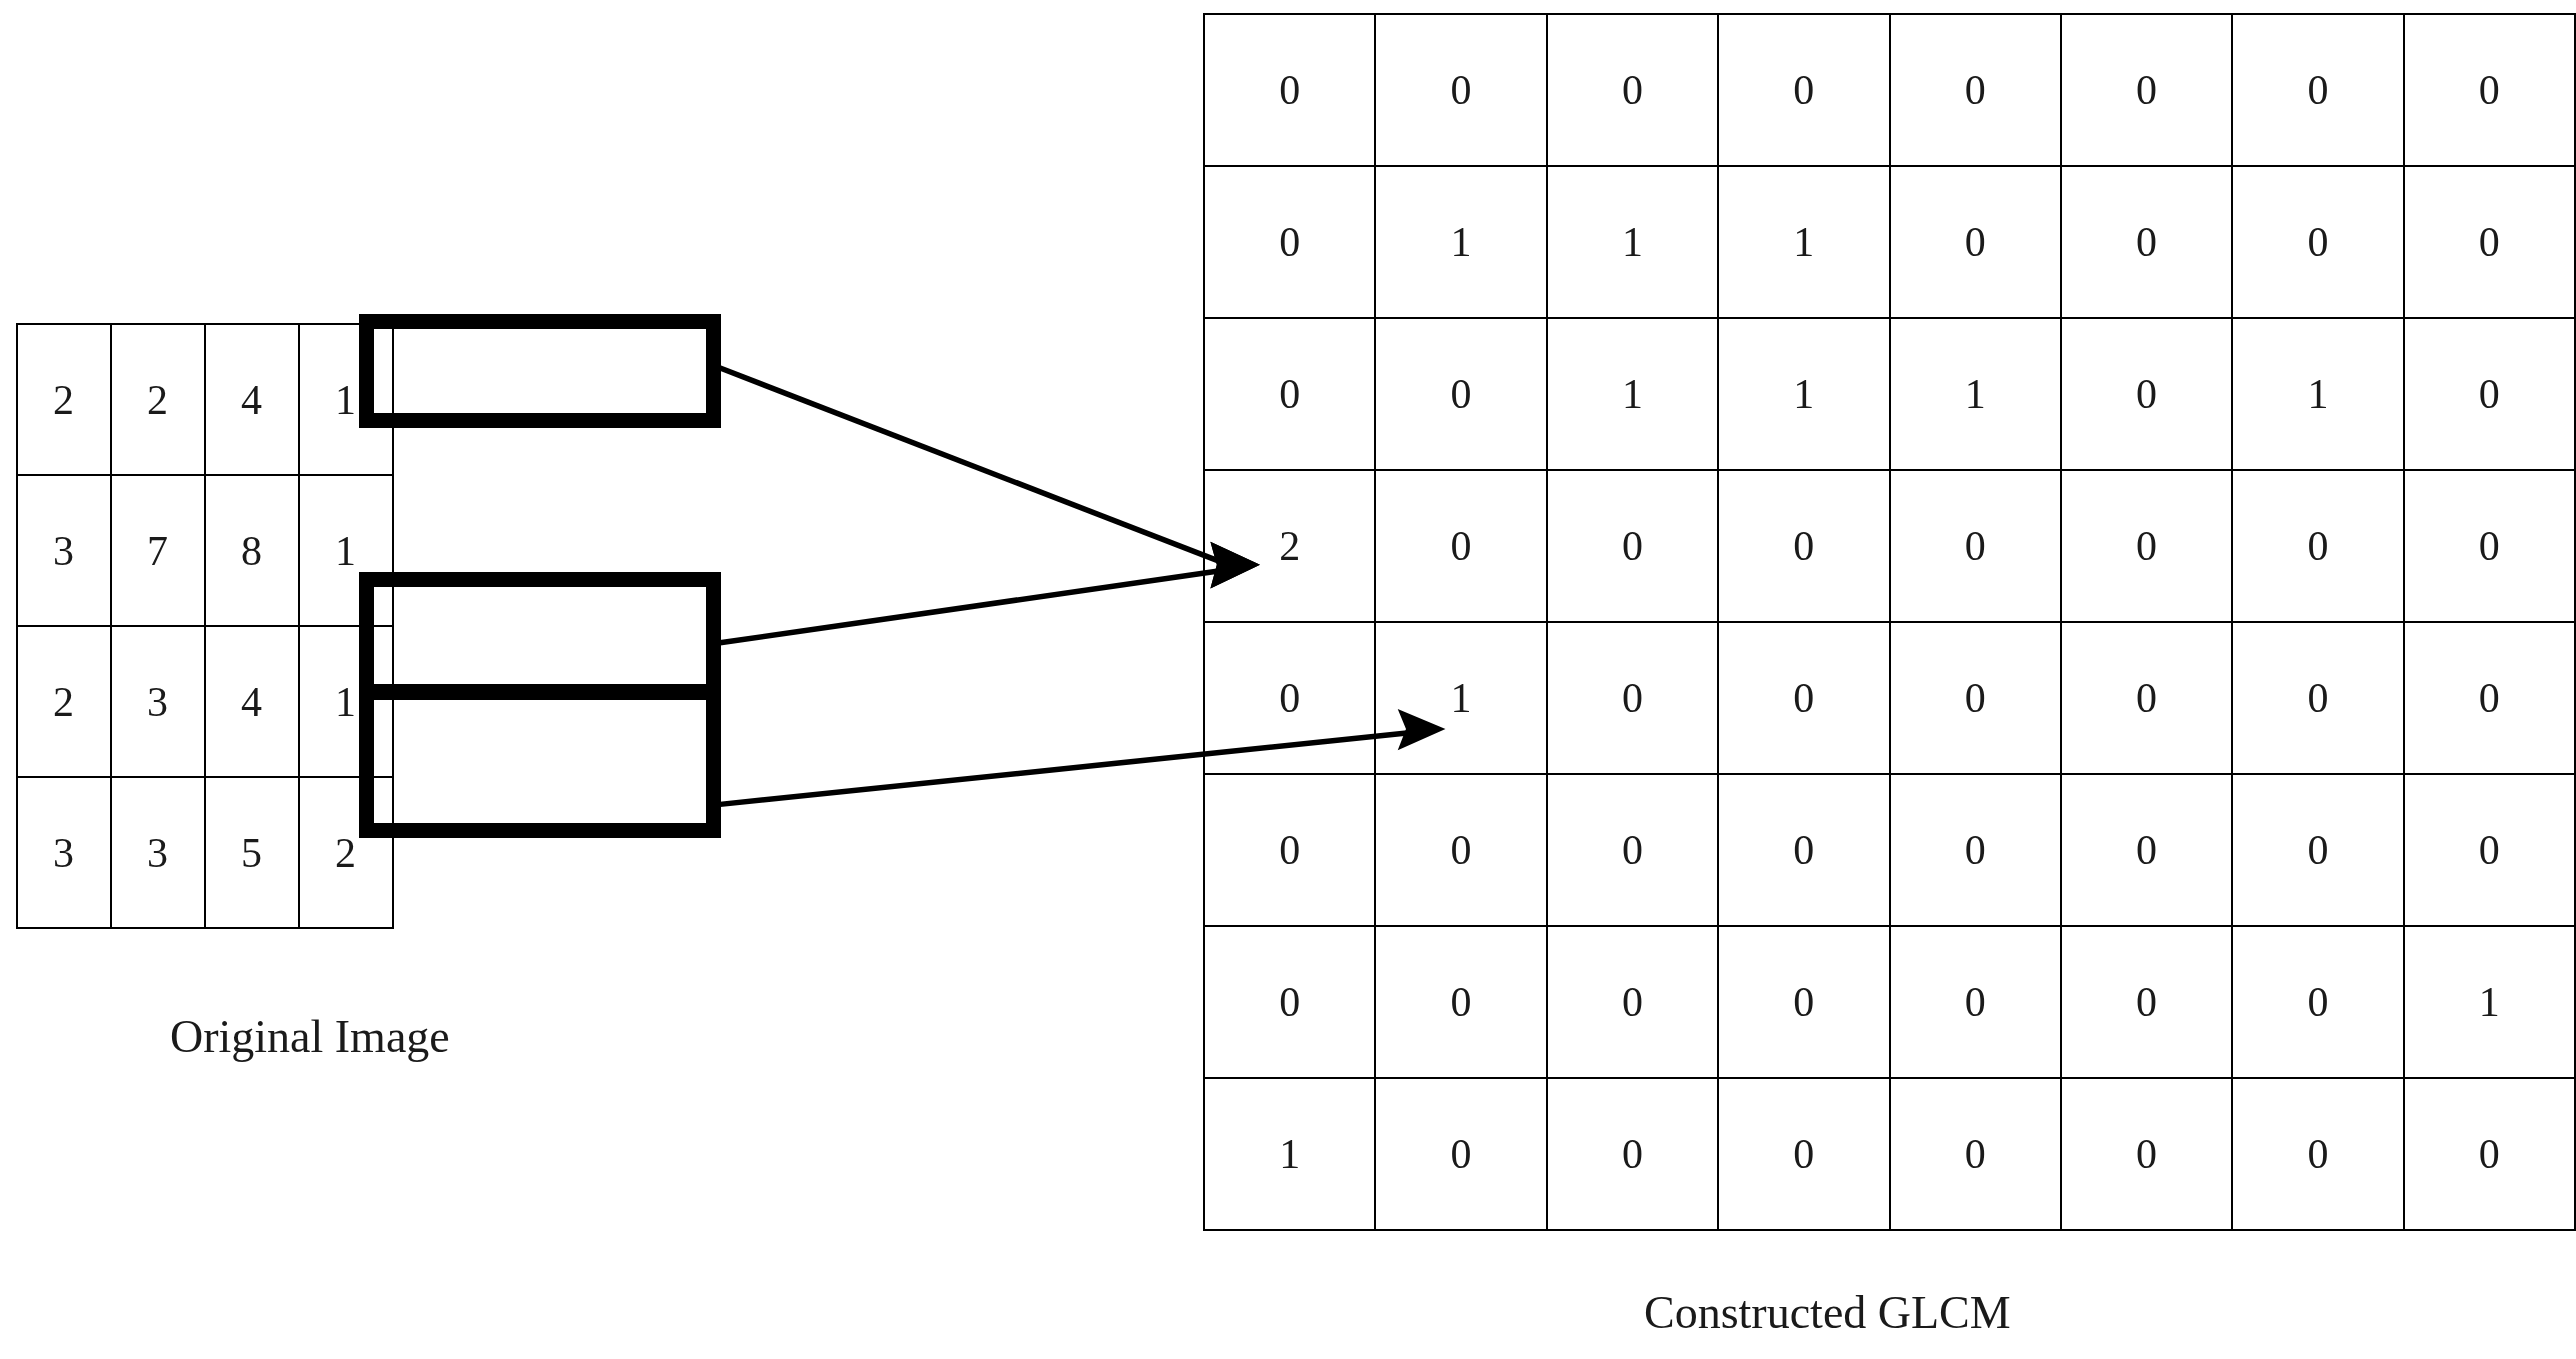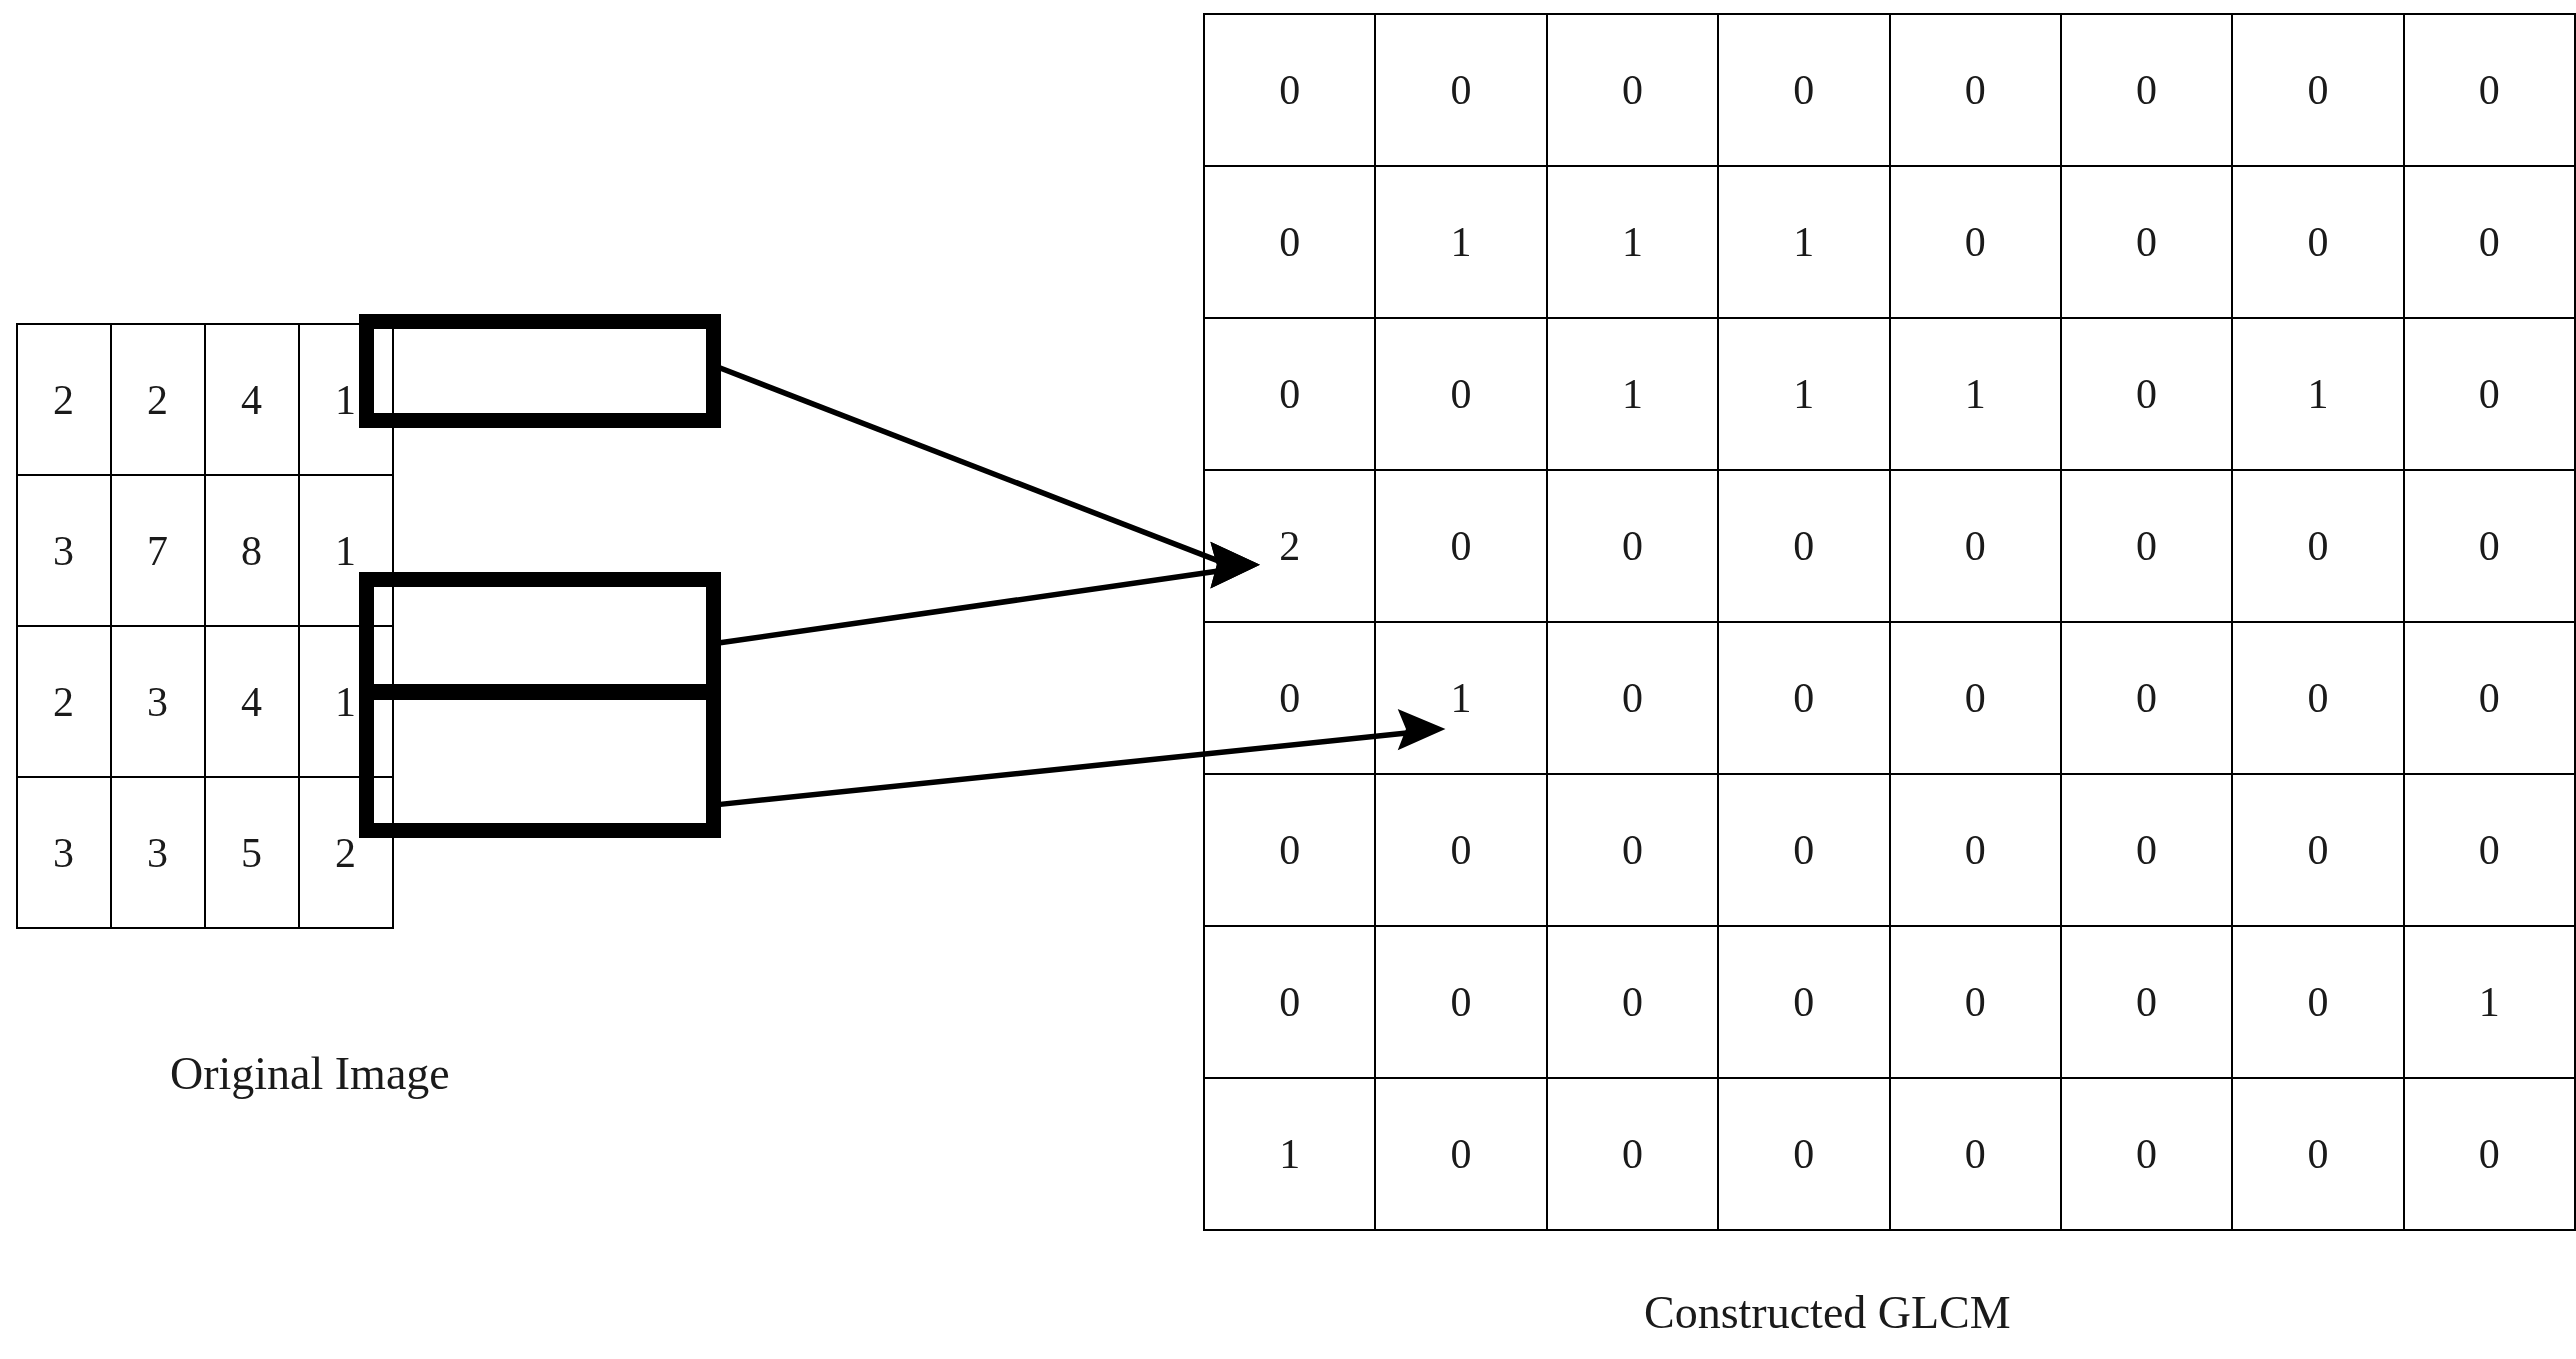--- a/index.html
+++ b/index.html
@@ -15,21 +15,21 @@
 
   
   .hl-box{position:absolute;border:15.6px solid #000;box-sizing:border-box;
           pointer-events:none;}
   #hl-top{left:359px;top:314px;width:362px;height:114px;}
   #hl-bottom{left:359px;top:572px;width:362px;height:266px;}
   #hl-bottom-divider{position:absolute;left:359px;top:684px;width:362px;height:15.6px;background:#000;}
 
   
   .caption{position:absolute;font-size:46px;white-space:nowrap;}
-  #orig-caption{left:170px;top:1047px;}
+  #orig-caption{left:170px;top:1010px;}
   #glcm-caption{left:1644px;top:1286px;font-family:Liberation Serif, serif;}
 
   
   #glcm-grid{position:absolute;left:1203px;top:13px;
              border-collapse:collapse;border-spacing:0;}
   #glcm-grid td{width:174px;height:150px;border:2.8px solid #000;
                 text-align:center;vertical-align:middle;
                 font-size:42px;line-height:1;padding:0;}
 
   

